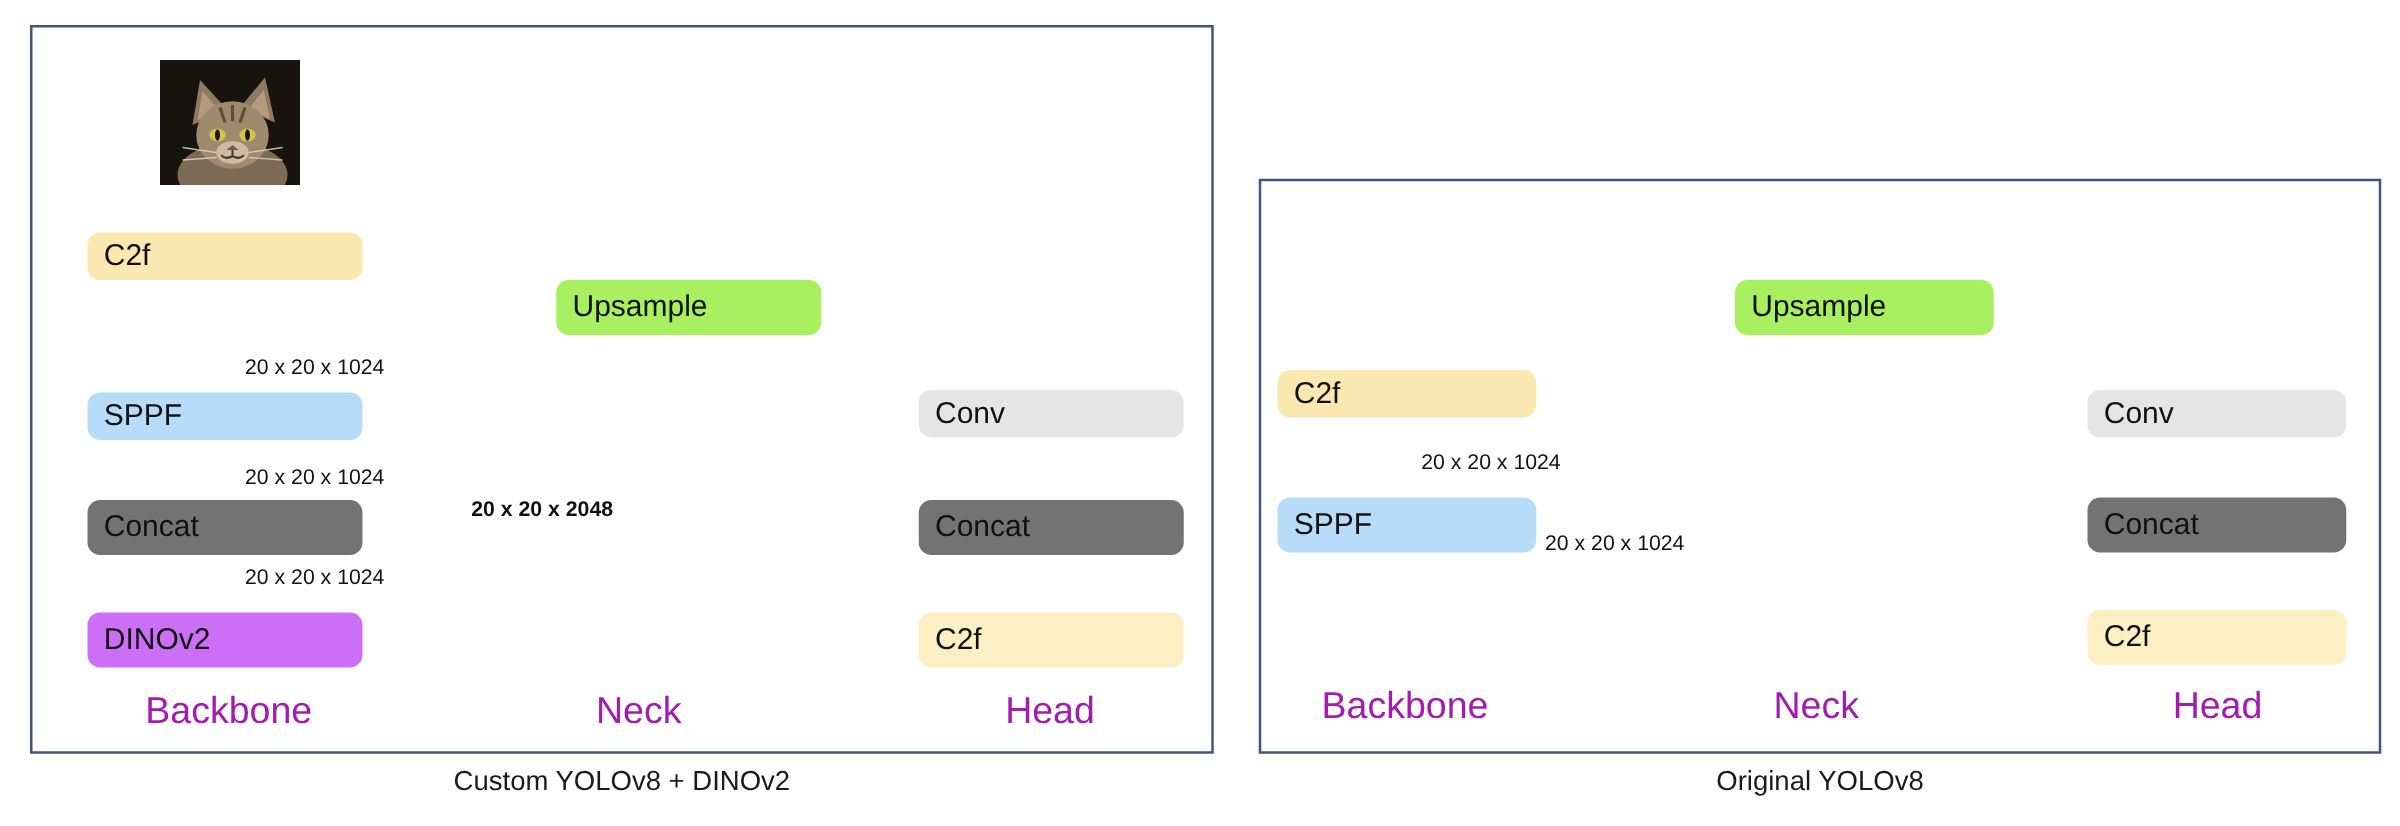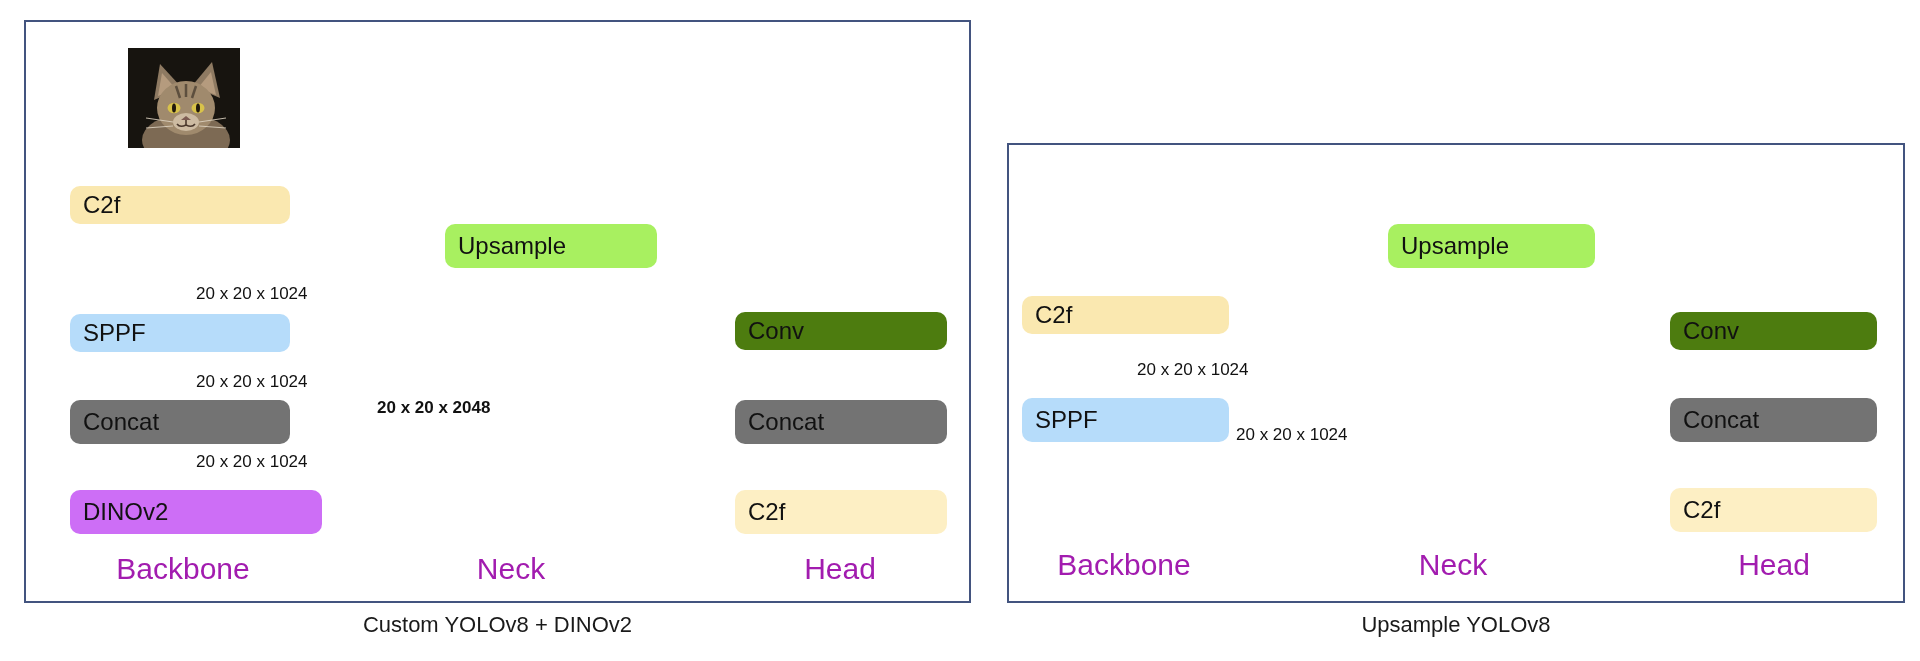--- a/index.html
+++ b/index.html
@@ -62,21 +62,21 @@
     font-size: 24px;
     color: #111111;
     white-space: nowrap;
   }
   .c-c2f      { background: #fae8b0; }
   .c-c2f-lite { background: #fdefc4; }
   .c-sppf     { background: #b6dcfa; }
   .c-concat   { background: #737373; }
   .c-dinov2   { background: #cd6ef6; }
   .c-upsample { background: #a8f060; margin-left: 40px; }
-  .c-conv     { background: #4d7c0f; }
+  .c-conv     { background: #e5e5e5; }
 
   
   .thumb {
     position: absolute;
     overflow: hidden;
     background: #1a1714;
   }
   .thumb svg { display: block; }
 
   
@@ -183,21 +183,21 @@
   </div>
 
   <div class="block c-sppf" style="left:70px; top:314px; width:220px; height:38px;">
     <span>SPPF</span>
   </div>
 
   <div class="block c-concat" style="left:70px; top:400px; width:220px; height:44px;">
     <span>Concat</span>
   </div>
 
-  <div class="block c-dinov2" style="left:70px; top:490px; width:252px; height:44px;">
+  <div class="block c-dinov2" style="left:70px; top:490px; width:220px; height:44px;">
     <span>DINOv2</span>
   </div>
 
   <div class="block c-upsample" style="left:405px; top:224px; width:212px; height:44px;">
     <span>Upsample</span>
   </div>
 
   <div class="block c-conv" style="left:735px; top:312px; width:212px; height:38px;">
     <span>Conv</span>
   </div>
@@ -247,15 +247,15 @@
     <span>C2f</span>
   </div>
 
   <div class="edge-label" style="left:1137px; top:360px;">20 x 20 x 1024</div>
   <div class="edge-label" style="left:1236px; top:425px;">20 x 20 x 1024</div>
 
   <div class="section-label" style="left:1124px; top:548px;">Backbone</div>
   <div class="section-label" style="left:1453px; top:548px;">Neck</div>
   <div class="section-label" style="left:1774px; top:548px;">Head</div>
 
-  <div class="caption" id="caption-right">Upsample YOLOv8</div>
+  <div class="caption" id="caption-right">Original YOLOv8</div>
 
 </div>
 
 </body></html>

